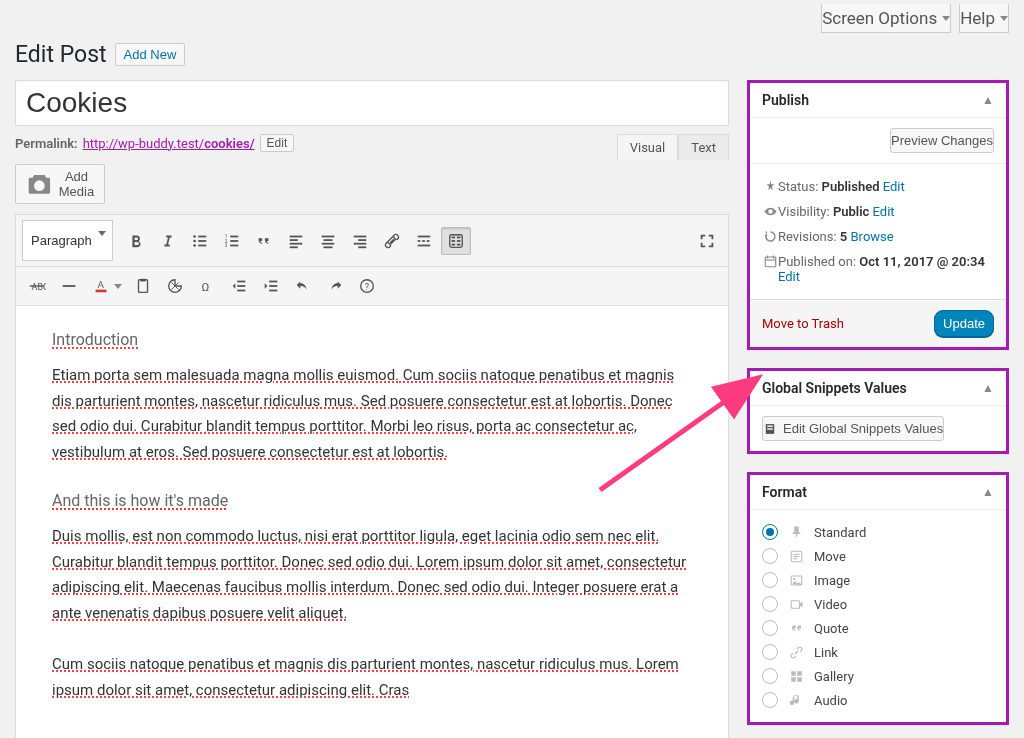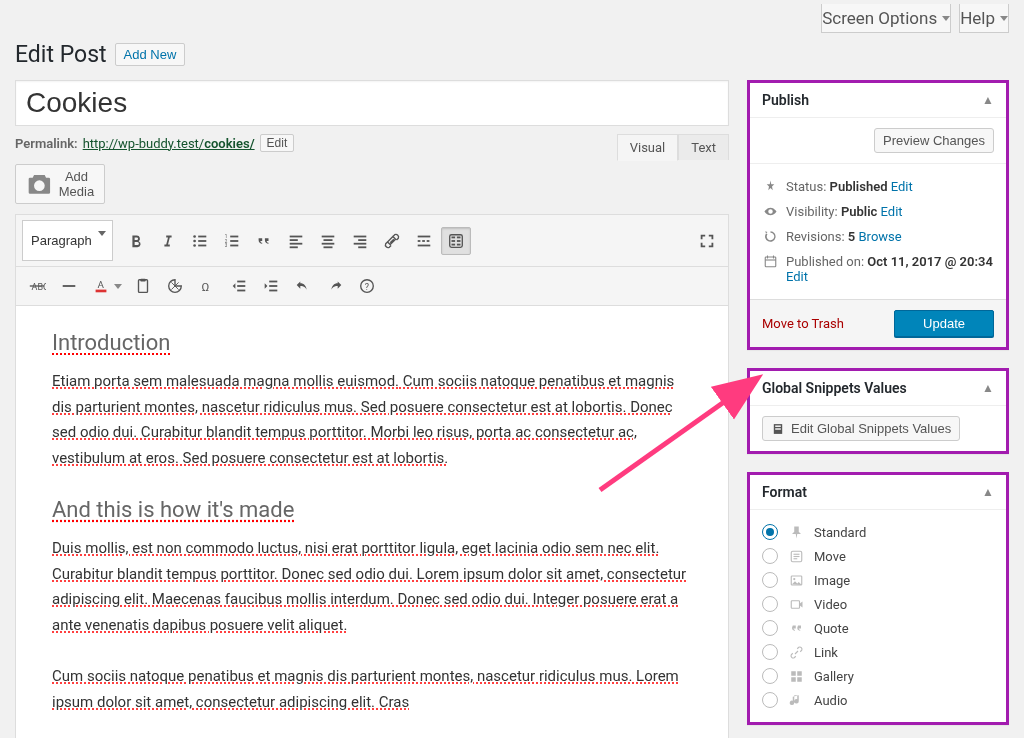--- a/index.html
+++ b/index.html
@@ -76,21 +76,21 @@
     color: #333;
   }
   .permalink-row {
     padding: 8px 0 12px 0;
     font-size: 13px;
     color: #666;
     display: flex;
     align-items: center;
     gap: 5px;
   }
-  .permalink-row a { color: #14532d; }
+  .permalink-row a { color: #a21caf; }
   .permalink-row b { font-weight: 600; }
   .mini-btn {
     border: 1px solid #ccc;
     background: #f7f7f7;
     padding: 1px 6px;
     font-size: 12px;
     border-radius: 2px;
     cursor: pointer;
     color: #555;
   }
@@ -183,21 +183,21 @@
 
   .editor-body {
     background: #fff;
     border: 1px solid #ddd;
     border-top: none;
     height: 470px;
     padding: 24px 36px;
     overflow: hidden;
   }
   .editor-body h2 {
-    font-size: 22px;
+    font-size: 16px;
     font-weight: 400;
     color: #666;
     margin-bottom: 14px;
     text-decoration: underline dotted red;
     text-underline-offset: 3px;
     display: inline-block;
   }
   .editor-body p {
     font-size: 15px;
     line-height: 1.7;
@@ -228,40 +228,39 @@
     background: #f5f5f5;
     border-top: 1px solid #ddd;
     padding: 10px 12px;
     display: flex;
     align-items: center;
     justify-content: space-between;
   }
   .btn-secondary {
     border: 1px solid #ccc;
     background: #f7f7f7;
-    padding: 4px 8px;
+    padding: 4px 0;
     font-size: 13px;
     color: #555;
     border-radius: 3px;
     cursor: pointer;
   }
   .btn-primary {
     border: 1px solid #006799;
     background: #0085ba;
     color: #fff;
-    padding: 5px 28px;
-    font-size: 13px;
-    border-radius: 2px;
+    padding: 5px 8px;
+    font-size: 13px;
+    border-radius: 9px;
     cursor: pointer;
     box-shadow: 0 1px 0 #006799;
   }
   .meta-line {
     display: flex;
     align-items: flex-start;
-    gap: 8px;
     padding: 5px 0;
     color: #666;
   }
   .meta-line .mi { width: 16px; color: #888; display: inline-flex; justify-content: center; }
   .meta-line .mi svg { width: 15px; height: 15px; fill: #888; }
   .meta-line b { color: #333; font-weight: 600; }
   .meta-line a { color: #0073aa; text-decoration: none; }
   .trash-link { color: #a00; cursor: pointer; }
 
   .format-option {

